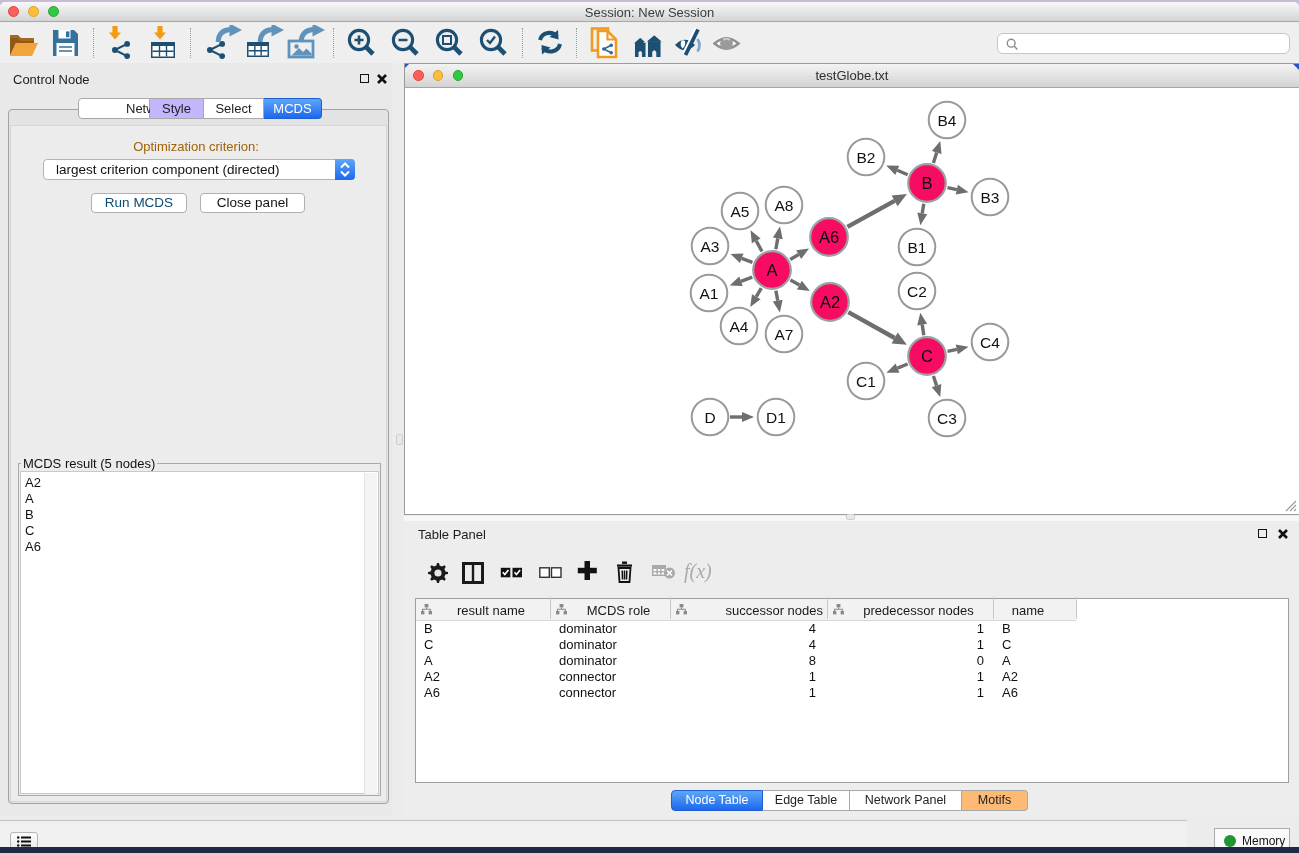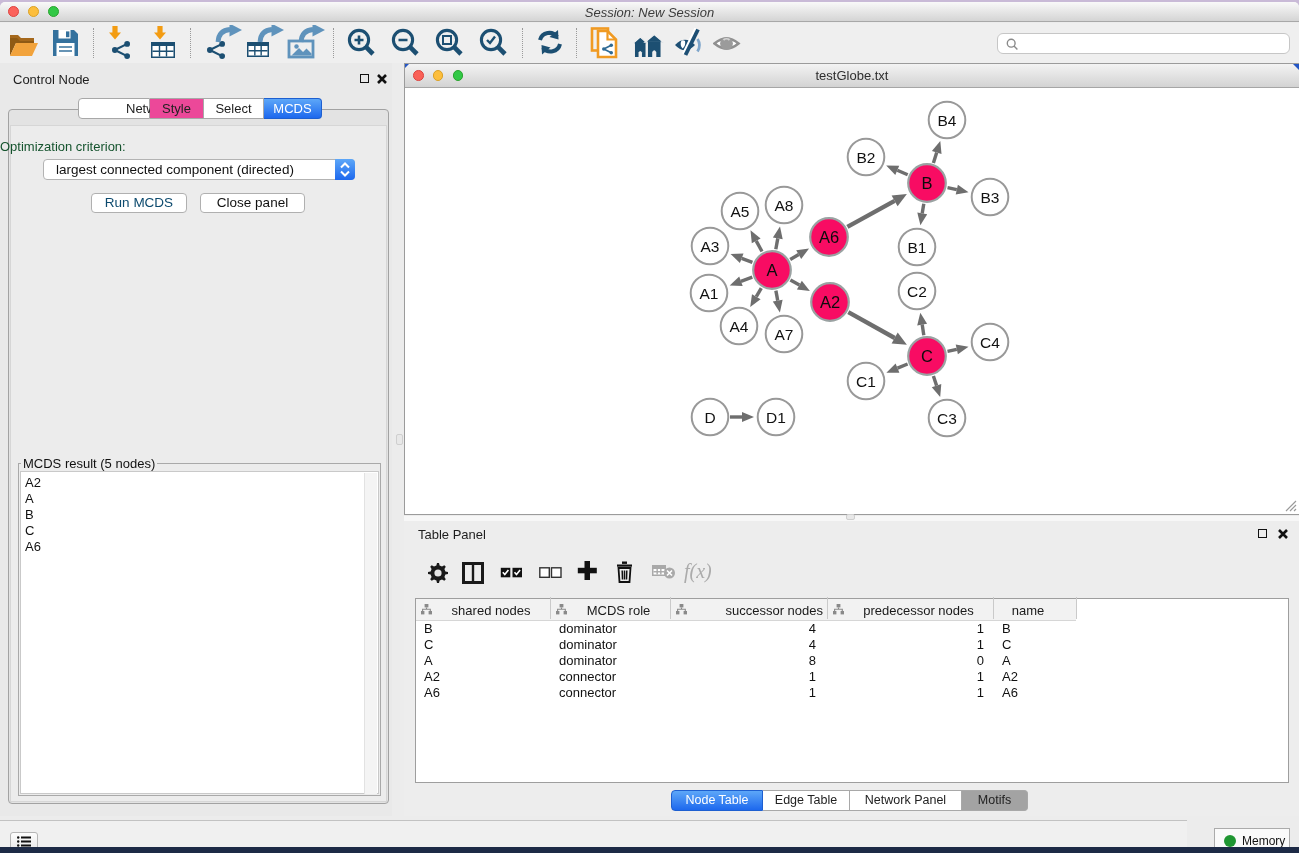--- a/index.html
+++ b/index.html
@@ -2,21 +2,21 @@
 <html><head><meta charset="utf-8"><style>
 * { margin:0; padding:0; box-sizing:border-box; }
 html,body { width:1299px; height:853px; overflow:hidden; }
 body { font-family:"Liberation Sans", sans-serif; background:#c9bad7; position:relative; }
 .abs { position:absolute; }
 </style></head><body>
 
 <div class="abs" style="left:0;top:2px;width:1299px;height:845px;background:#ececec;border-radius:5px 5px 0 0;overflow:hidden;">
 
   <div class="abs" style="left:0;top:0;width:1299px;height:20px;background:linear-gradient(#f9f9f9,#d4d4d4);border-bottom:1px solid #a8a8a8;border-radius:5px 5px 0 0;">
-    <div class="abs" style="width:100%;text-align:center;top:3px;font-size:13px;color:#3c3c3c;font-style:italic;">Session: New Session</div>
+    <div class="abs" style="width:100%;text-align:center;top:3px;font-size:13px;color:#3c3c3c;">Session: New Session</div>
     <div class="abs" style="left:7.5px;top:4px;width:11px;height:11px;border-radius:50%;background:#fb625c;border:1px solid #dd4441;"></div>
     <div class="abs" style="left:27.5px;top:4px;width:11px;height:11px;border-radius:50%;background:#fcbe3d;border:1px solid #dba125;"></div>
     <div class="abs" style="left:47.5px;top:4px;width:11px;height:11px;border-radius:50%;background:#32c846;border:1px solid #2aa42e;"></div>
   </div>
 
   <div class="abs" style="left:0;top:21px;width:1299px;height:40px;background:#efefef;"></div>
   <svg style="position:absolute;left:8px;top:27px" width="30" height="29" viewBox="0 0 30 29">
       <path d="M2 6 L10 6 L13 9 L26 9 L26 13 L2 13 Z" fill="#a5681c"></path>
       <path d="M2 27 L2 9 L9 9 L12 12 L26 12 L26 14 L8 14 Z" fill="#8f5a14"></path>
       <path d="M8 14 L30 14 L24 27 L2 27 Z" fill="#f2a33c"></path>
@@ -144,29 +144,29 @@
     <div class="abs" style="left:360px;top:11px;width:9px;height:9px;border:1.6px solid #111;"></div>
     <svg class="abs" style="left:376px;top:10px" width="12" height="12" viewBox="0 0 12 12">
         <path d="M2 2 L10 10 M10 2 L2 10" stroke="#111" stroke-width="2.6"></path>
       </svg>
 
     <div class="abs" style="left:8px;top:46px;width:381px;height:695px;border:1px solid #a2a2a2;border-radius:4px;background:#e3e3e3;"></div>
     <div class="abs" style="left:10px;top:62px;width:377px;height:677px;border:1px solid #d6d6d6;background:#ececec;"></div>
 
     <div class="abs" style="left:78px;top:35px;height:21px;display:flex;font-size:13px;">
       <div style="width:72px;background:#fff;border:1px solid #a8a8a8;border-radius:4px 0 0 4px;text-align:center;line-height:19px;color:#222;padding-left:47px;">Network</div>
-      <div style="width:54px;background:#ec4899;border:1px solid #a8a8a8;border-left:none;text-align:center;line-height:19px;color:#222;">Style</div>
+      <div style="width:54px;background:#c4b5fd;border:1px solid #a8a8a8;border-left:none;text-align:center;line-height:19px;color:#222;">Style</div>
       <div style="width:60px;background:#fff;border:1px solid #a8a8a8;border-left:none;text-align:center;line-height:19px;color:#222;">Select</div>
       <div style="width:58px;background:linear-gradient(#5da7f8,#1d68ee);border:1px solid #1d5fd0;border-left:none;border-radius:0 4px 4px 0;text-align:center;line-height:19px;color:#fff;">MCDS</div>
     </div>
 
-    <div class="abs" style="left:0;top:76px;width:392px;font-size:13px;color:#14532d;">Optimization criterion:</div>
+    <div class="abs" style="left:0;top:76px;width:392px;text-align:center;font-size:13px;color:#a16207;">Optimization criterion:</div>
 
     <div class="abs" style="left:43px;top:96px;width:312px;height:21px;background:#fff;border:1px solid #b3b3b3;border-radius:4px;">
-      <div class="abs" style="left:12px;top:2px;font-size:13.5px;color:#111;">largest connected component (directed)</div>
+      <div class="abs" style="left:12px;top:2px;font-size:13.5px;color:#111;">largest criterion component (directed)</div>
       <div class="abs" style="right:-1px;top:-1px;width:20px;height:21px;background:linear-gradient(#5da7f8,#1d68ee);border-radius:0 4px 4px 0;">
         <svg width="12" height="15" viewBox="0 0 12 15" style="position:absolute;left:4px;top:3px">
             <path d="M2 5.5 L6 1.5 L10 5.5" fill="none" stroke="#fff" stroke-width="2"></path>
             <path d="M2 9.5 L6 13.5 L10 9.5" fill="none" stroke="#fff" stroke-width="2"></path>
           </svg>
       </div>
     </div>
 
     <div class="abs" style="left:91px;top:130px;width:96px;height:20px;background:#fff;border:1px solid #b0b0b0;border-radius:4px;text-align:center;font-size:13.5px;line-height:18px;color:#0c4a6e;">Run MCDS</div>
     <div class="abs" style="left:200px;top:130px;width:105px;height:20px;background:#fff;border:1px solid #b0b0b0;border-radius:4px;text-align:center;font-size:13.5px;line-height:18px;color:#111;">Close panel</div>
@@ -332,21 +332,21 @@
   <div class="abs" style="left:684px;top:558px;font-size:20px;font-style:italic;color:#ababab;font-family:'Liberation Serif',serif;">f(x)</div>
 
   <div class="abs" style="left:415px;top:596px;width:874px;height:185px;background:#fff;border:1px solid #9e9e9e;">
     <div class="abs" style="left:0;top:0;width:660px;height:22px;background:#f2f2f2;border-bottom:1px solid #d6d6d6;"></div>
   </div>
 
   <div class="abs" style="left:671px;top:788px;height:21px;display:flex;font-size:12.5px;">
     <div style="width:92px;background:linear-gradient(#5da7f8,#1d68ee);border:1px solid #1d5fd0;border-radius:4px 0 0 4px;text-align:center;line-height:19px;color:#fff;">Node Table</div>
     <div style="width:87px;background:#fff;border:1px solid #a8a8a8;border-left:none;text-align:center;line-height:19px;color:#222;">Edge Table</div>
     <div style="width:112px;background:#fff;border:1px solid #a8a8a8;border-left:none;text-align:center;line-height:19px;color:#222;">Network Panel</div>
-    <div style="width:66px;background:#a3a3a3;border:1px solid #a8a8a8;border-left:none;border-radius:0 4px 4px 0;text-align:center;line-height:19px;color:#222;">Motifs</div>
+    <div style="width:66px;background:#fdba74;border:1px solid #a8a8a8;border-left:none;border-radius:0 4px 4px 0;text-align:center;line-height:19px;color:#222;">Motifs</div>
   </div>
 
   <div class="abs" style="left:0;top:818px;width:1187px;height:31px;background:#f0f0f0;border-top:1px solid #c2c2c2;">
     <div class="abs" style="left:10px;top:11px;width:28px;height:19px;background:linear-gradient(#fdfdfd,#e8e8e8);border:1px solid #b5b5b5;border-radius:3px;">
       <svg width="14" height="11" viewBox="0 0 14 11" style="position:absolute;left:6px;top:3px">
         <circle cx="1.2" cy="1.5" r="1.2" fill="#111"></circle>
           <rect x="4" y="0.5" width="10" height="2" fill="#111"></rect>
         <circle cx="1.2" cy="5.5" r="1.2" fill="#111"></circle>
           <rect x="4" y="4.5" width="10" height="2" fill="#111"></rect>
         <circle cx="1.2" cy="9.5" r="1.2" fill="#111"></circle>
@@ -361,21 +361,21 @@
 </div>
 
 <div class="abs" style="left:0;top:847px;width:1299px;height:6px;background:#1d2a46;"></div>
 
 <svg width="11" height="11" viewBox="0 0 11 11" style="position:absolute;left:421px;top:604px">
     <rect x="3.6" y="0" width="3.8" height="3.4" fill="#8a8a8a"></rect>
     <rect x="0" y="7" width="3.4" height="3.4" fill="#8a8a8a"></rect>
     <rect x="7.6" y="7" width="3.4" height="3.4" fill="#8a8a8a"></rect>
     <path d="M5.5 3.4 L5.5 5.3 M1.6 7 L1.6 5.3 L9.3 5.3 L9.3 7" stroke="#8a8a8a" stroke-width="1.1" fill="none"></path>
   </svg>
-<div class="abs" style="left:436px;top:603px;width:110px;text-align:center;font-size:13px;color:#1a1a1a;">shared nodes</div>
+<div class="abs" style="left:436px;top:603px;width:110px;text-align:center;font-size:13px;color:#1a1a1a;">result name</div>
 <div class="abs" style="left:550px;top:597px;width:1px;height:22px;background:#cacaca;"></div>
 <svg width="11" height="11" viewBox="0 0 11 11" style="position:absolute;left:556px;top:604px">
     <rect x="3.6" y="0" width="3.8" height="3.4" fill="#8a8a8a"></rect>
     <rect x="0" y="7" width="3.4" height="3.4" fill="#8a8a8a"></rect>
     <rect x="7.6" y="7" width="3.4" height="3.4" fill="#8a8a8a"></rect>
     <path d="M5.5 3.4 L5.5 5.3 M1.6 7 L1.6 5.3 L9.3 5.3 L9.3 7" stroke="#8a8a8a" stroke-width="1.1" fill="none"></path>
   </svg>
 <div class="abs" style="left:571px;top:603px;width:95px;text-align:center;font-size:13px;color:#1a1a1a;">MCDS role</div>
 <div class="abs" style="left:670px;top:597px;width:1px;height:22px;background:#cacaca;"></div>
 <svg width="11" height="11" viewBox="0 0 11 11" style="position:absolute;left:676px;top:604px">

